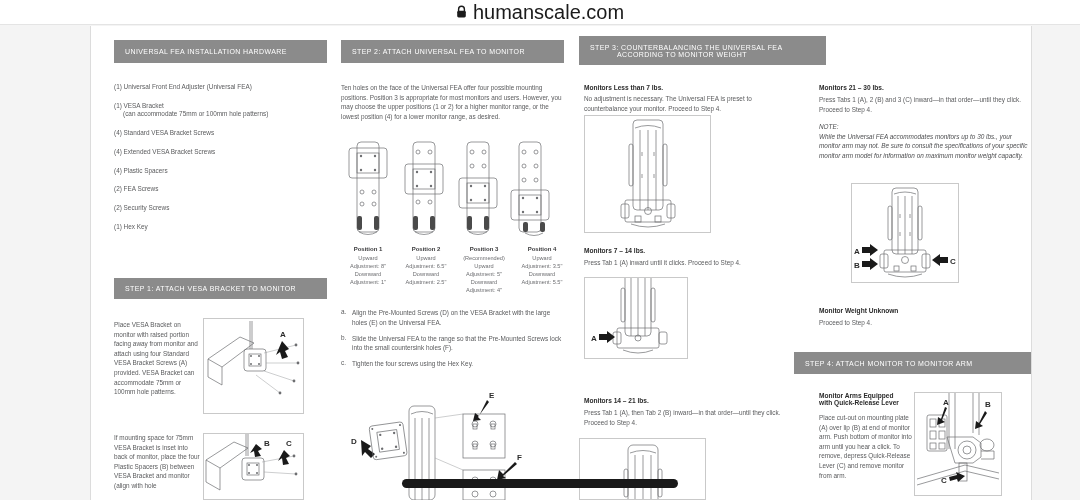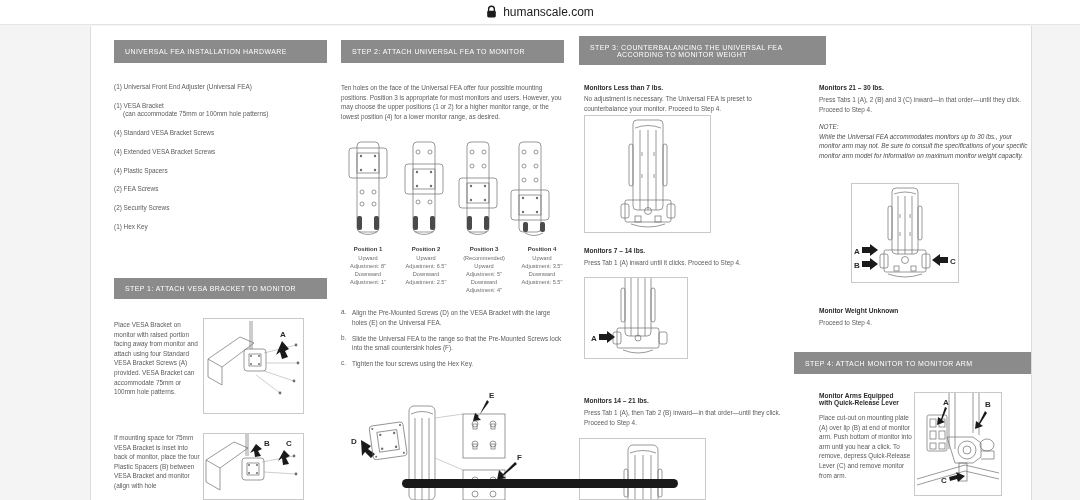--- a/index.html
+++ b/index.html
@@ -1,21 +1,21 @@
 <!DOCTYPE html>
 <html><head>
 <meta charset="utf-8">
 <style>
   * { margin:0; padding:0; box-sizing:border-box; }
   html,body { width:1080px; height:500px; overflow:hidden;
     font-family:"Liberation Sans","DejaVu Sans",sans-serif; background:#f4f4f4; }
   .topbar { position:absolute; left:0; top:0; width:1080px; height:25px;
     background:#ffffff; border-bottom:1px solid #e4e4e4;
     display:flex; align-items:center; justify-content:center; gap:6px; }
-  .url-text { font-size:12px; color:#1b1b1b; }
+  .url-text { font-size:20px; color:#1b1b1b; }
   .page { position:absolute; left:90px; top:26px; width:942px; height:474px;
     background:#ffffff; border-left:1px solid #dcdcdc; border-right:1px solid #dcdcdc; }
   .abs { position:absolute; }
   .hdr { background:#8b8b8b; color:#ffffff; font-size:7px; letter-spacing:.4px;
     display:flex; flex-direction:column; justify-content:center; padding-left:11px; }
   .body-txt { font-size:6.4px; line-height:1.5; color:#5a5b5d; }
   .sec-title { font-size:6.6px; font-weight:bold; color:#2b2b2b; }
   .note-txt { font-size:6.4px; line-height:1.5; color:#4d4e50; font-style:italic; }
   .parts-item { font-size:6.4px; color:#5a5b5d; margin-bottom:10.5px; line-height:1.3; }
   .parts-sub { padding-left:9px; }

